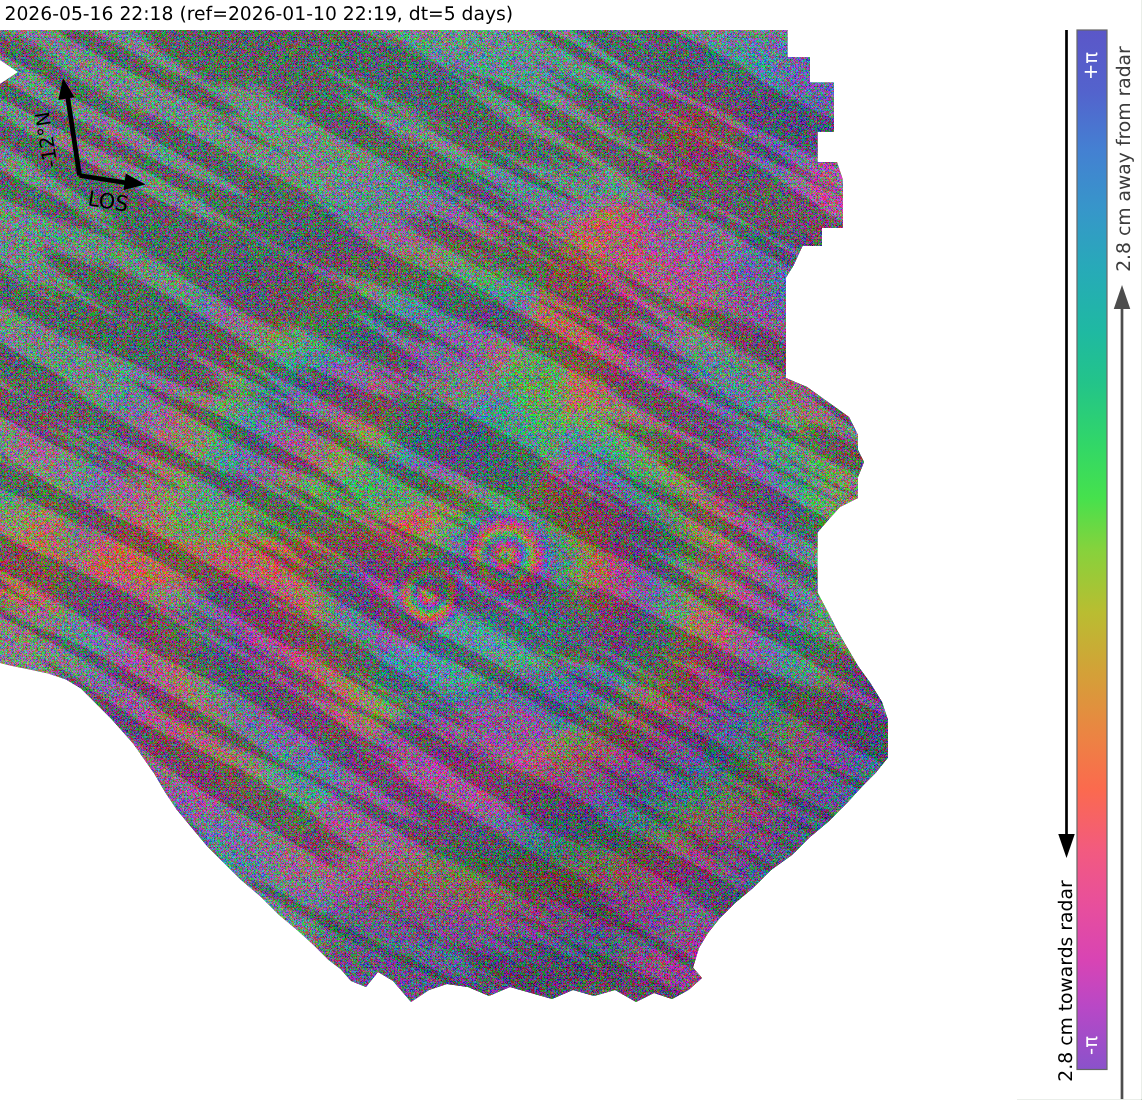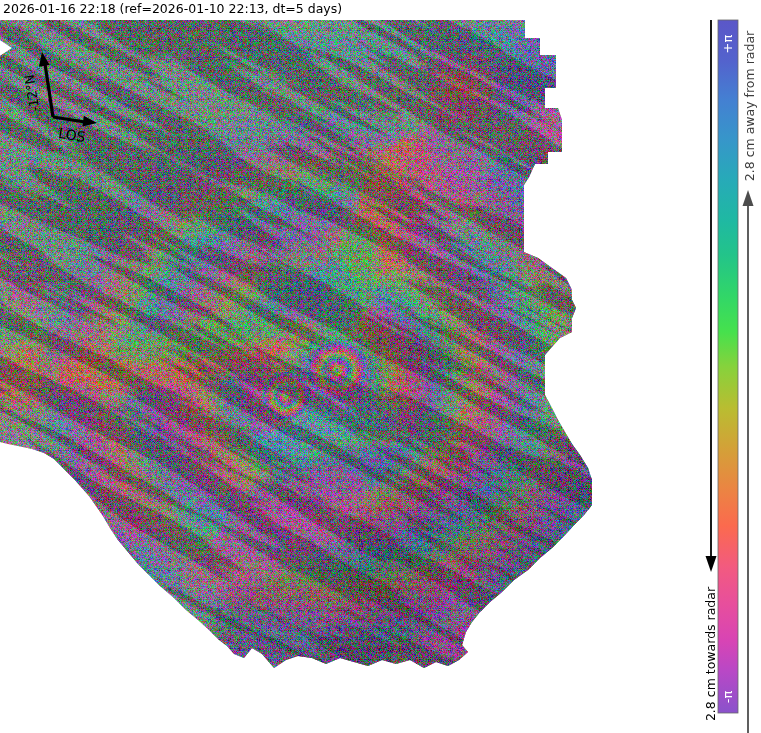--- a/index.html
+++ b/index.html
@@ -12,21 +12,21 @@
     white-space:nowrap;letter-spacing:0px;
   }
   svg{position:absolute;left:0;top:0;}
   svg text{font-family:"DejaVu Sans","Liberation Sans",sans-serif;}
 </style>
 </head>
 <body>
 
 <div class="figure">
 
-  <div class="title">2026-01-16 22:18 (ref=2026-01-10 22:13, dt=5 days)</div>
+  <div class="title">2026-05-16 22:18 (ref=2026-01-10 22:19, dt=5 days)</div>
 
   <svg width="761" height="733" viewBox="0 0 761 733">
     <defs>
       <clipPath id="dataclip">
         <path d="M0,20 L525,20 525,38 540,38 540,55 556,55 556,88 545,88 545,108 558,108 562,120 562,152 548,152 548,164 535,164 529,177 524,185 524,252 538,258 552,268 566,278 572,290 572,300 576,308 572,318 572,332 560,338 551,348 545,355 545,395 552,408 558,420 565,432 572,444 580,455 588,468 592,480 592,505 584,515 575,524 565,535 552,548 540,558 528,570 514,580 502,592 490,602 480,612 472,622 466,632 462,645 468,652 459,660 448,666 436,662 424,668 410,660 396,664 382,660 368,666 354,662 340,658 326,664 312,658 298,656 286,660 274,668 262,654 252,648 244,658 234,654 227,646 219,640 209,630 198,620 186,610 174,598 160,586 148,574 138,564 128,552 118,540 110,528 103,516 96,506 89,496 82,488 74,479 64,469 54,459 44,453 32,449 18,446 8,444 0,442 0,56 12,48 0,40 Z"></path>
       </clipPath>
 
       <linearGradient id="cbgrad" x1="0" y1="0" x2="0" y2="1">
           <stop offset="0.00%" stop-color="#5b57c8" stop-opacity="1"></stop>
           <stop offset="6.00%" stop-color="#5363cd" stop-opacity="1"></stop>

